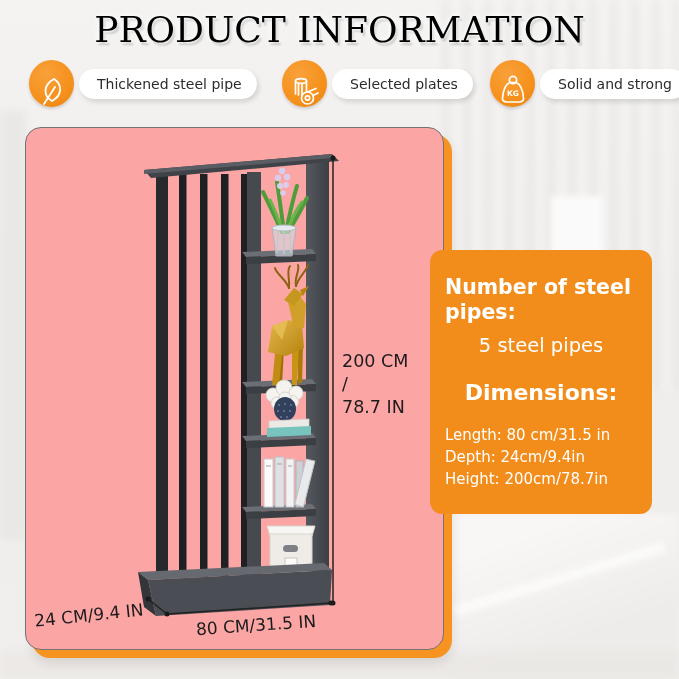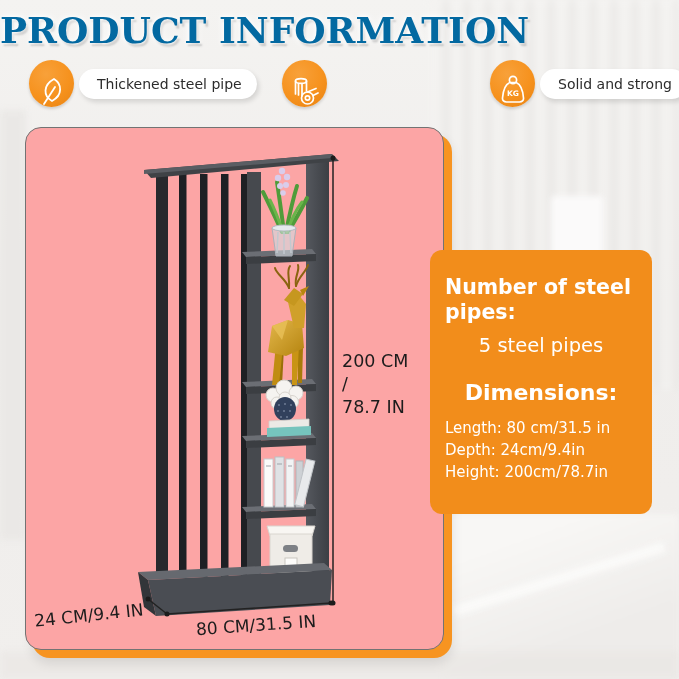--- a/index.html
+++ b/index.html
@@ -26,23 +26,23 @@
   .bg-bed{
     right:0;bottom:0;width:235px;height:165px;
     background:linear-gradient(160deg,#f8f7f5 20%,#eeecea 70%);
   }
   .bg-bed-line{right:10px;bottom:95px;width:220px;height:10px;background:#fdfdfc;transform:rotate(-17deg);opacity:.8;}
   .bg-left{left:0;top:110px;width:26px;height:430px;background:#e9e7e5;opacity:.8;}
   .bg-floor{left:0;bottom:0;width:679px;height:28px;background:#e9e6e3;opacity:.6;}
 
   
   .title{
-    position:absolute;left:0;top:9px;width:679px;text-align:left;
+    position:absolute;left:0;top:9px;width:679px;text-align:center;
     font-family:"DejaVu Serif","Liberation Serif",serif;
-    font-weight:700;font-size:36px;color:#0369a1;letter-spacing:0px;
+    font-weight:400;font-size:36px;color:#000000;letter-spacing:0px;
     text-shadow:0 0 4px #fff,0 0 9px #fff,2px 3px 2px rgba(120,120,120,.45);
   }
 
   
   .badge{position:absolute;top:60px;height:47px;display:flex;align-items:center;gap:12px;}
   .badge-circle{
     width:45px;height:47px;border-radius:50%;flex:0 0 auto;z-index:2;
     background:radial-gradient(circle at 38% 30%,#f8a13a 0%,var(--color-badge) 55%,#e88312 100%);
     display:flex;align-items:flex-end;justify-content:center;
     box-shadow:0 2px 3px rgba(0,0,0,.15);
@@ -74,21 +74,21 @@
 
   
   .info-box{
     position:absolute;left:430px;top:250px;width:222px;height:264px;
     background:var(--color-accent);border-radius:12px;color:#fff;
     padding:25px 15px 15px 15px;
   }
   .info-heading{font-size:20.5px;font-weight:700;line-height:1.22;}
   .info-value{font-size:19.5px;margin-top:9px;text-align:center;}
   .info-heading2{font-size:22px;font-weight:700;margin-top:23px;text-align:center;}
-  .info-lines{margin-top:12px;font-size:15px;line-height:1.47;}
+  .info-lines{margin-top:19px;font-size:15px;line-height:1.47;}
 </style>
 </head>
 <body>
 
 <div class="bg-shape bg-curtain"></div>
 <div class="bg-shape bg-dresser"></div>
 <div class="bg-shape bg-bed"></div>
 <div class="bg-shape bg-bed-line"></div>
 <div class="bg-shape bg-left"></div>
 <div class="bg-shape bg-floor"></div>
@@ -110,20 +110,21 @@
     <svg width="30" height="32" viewBox="0 0 30 32" fill="none" stroke="#fff" stroke-width="1.7" stroke-linecap="round">
       <ellipse cx="11" cy="6" rx="5.5" ry="2.4"></ellipse>
       <path d="M5.5 6 L5.5 19 M16.5 6 L16.5 16"></path>
       <path d="M8.5 8.5 L8.5 20 M12 8.8 L12 21"></path>
       <ellipse cx="5.5" cy="19" rx="0" ry="0"></ellipse>
       <circle cx="17.5" cy="23" r="6"></circle>
       <circle cx="17.5" cy="23" r="2.2"></circle>
       <path d="M17.5 17 L26 13.5 M23 20.5 L28 18"></path>
     </svg>
   </div>
+  <div class="badge-pill">Selected plates</div>
 </div>
 
 <div class="badge" id="badge-3">
   <div class="badge-circle">
     <svg width="32" height="34" viewBox="0 0 32 34" fill="none" stroke="#fff" stroke-width="1.7">
       <circle cx="16" cy="7" r="3.6"></circle>
       <path d="M12.8 9.5 C 7 12, 6 19, 5.5 25 C 5.3 27.5, 7 29, 9.5 29 L 22.5 29 C 25 29, 26.7 27.5, 26.5 25 C 26 19, 25 12, 19.2 9.5 Z"></path>
       <text x="16" y="22.5" text-anchor="middle" font-size="7.5" font-family="DejaVu Sans, sans-serif" font-weight="bold" fill="#fff" stroke="none">KG</text>
     </svg>
   </div>

